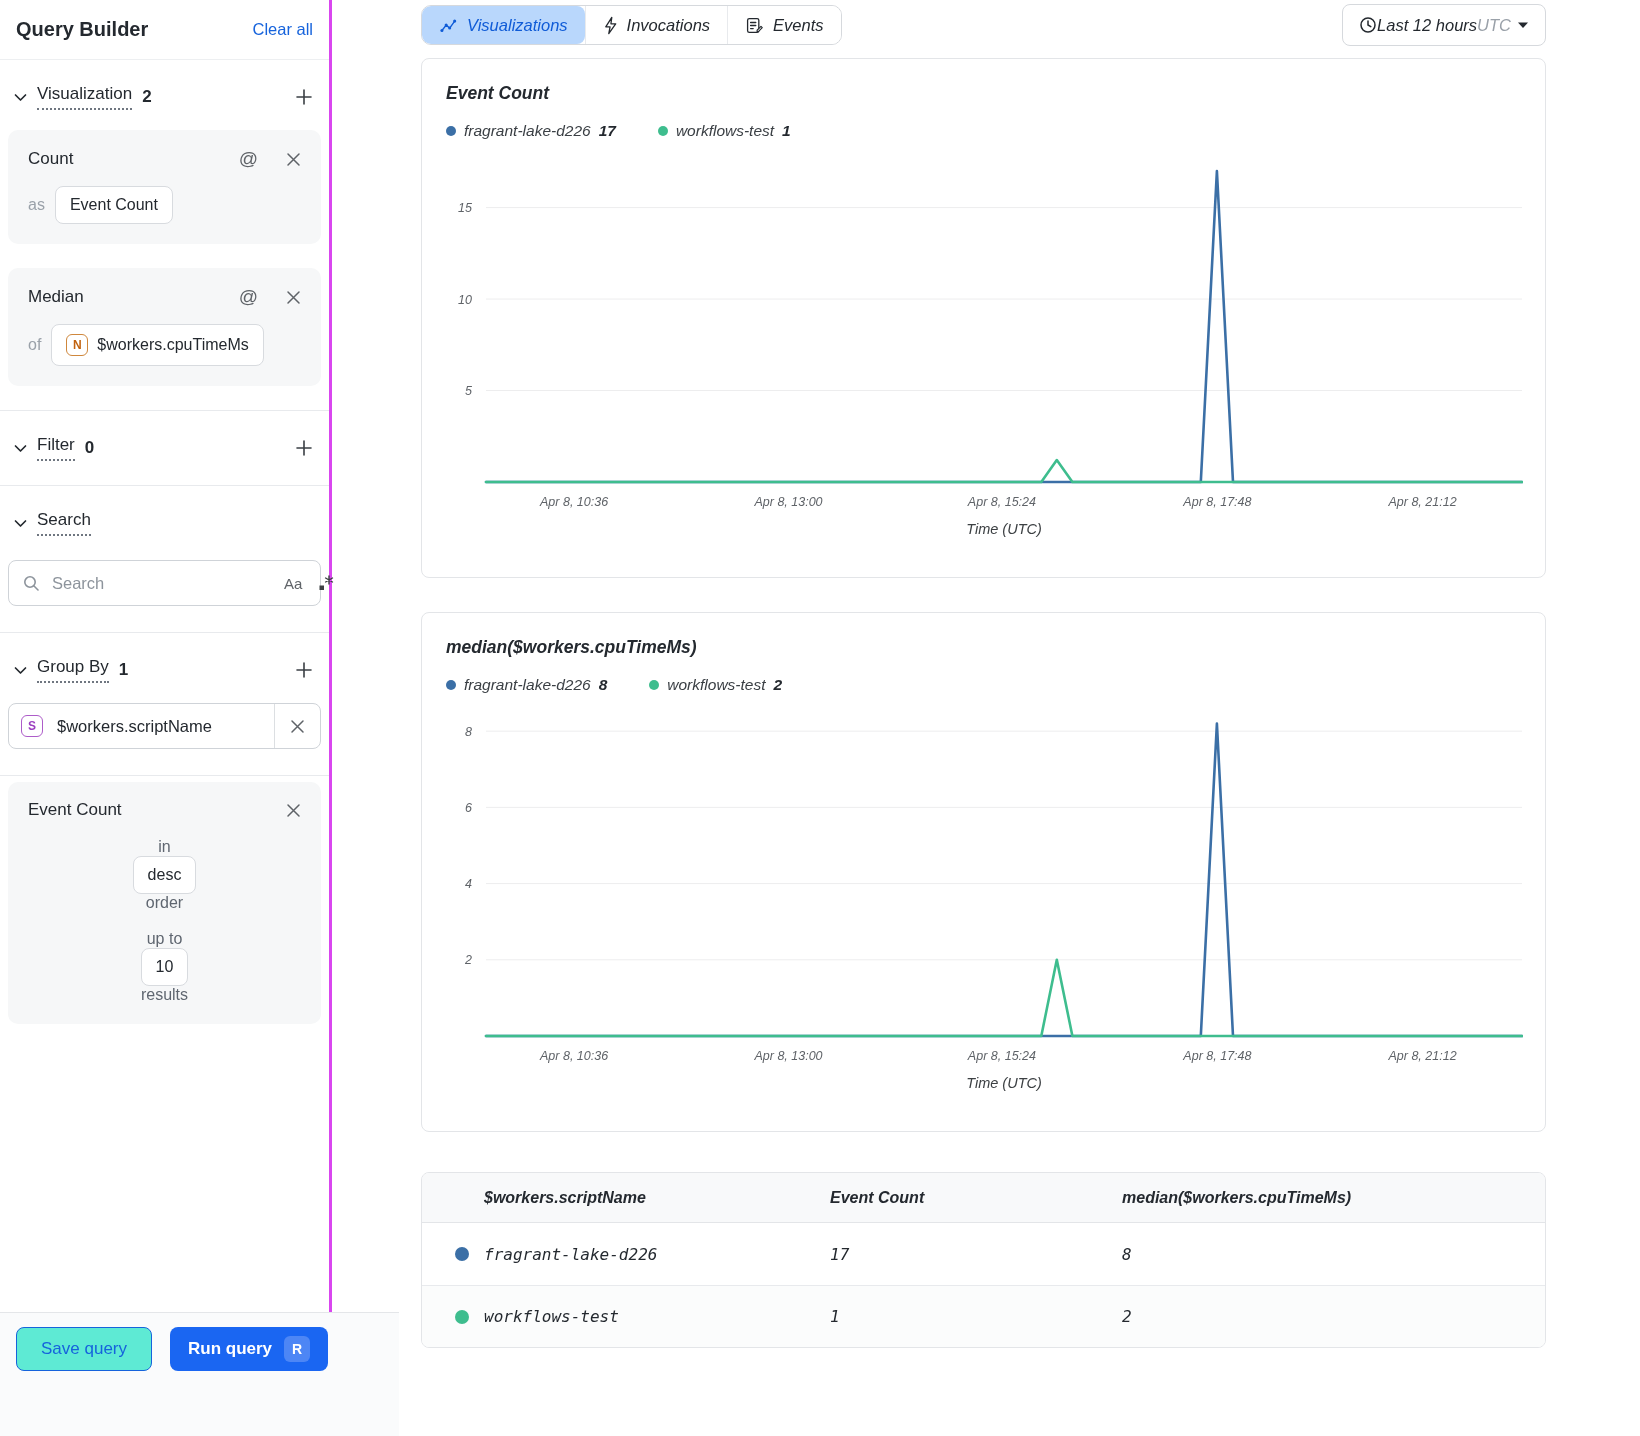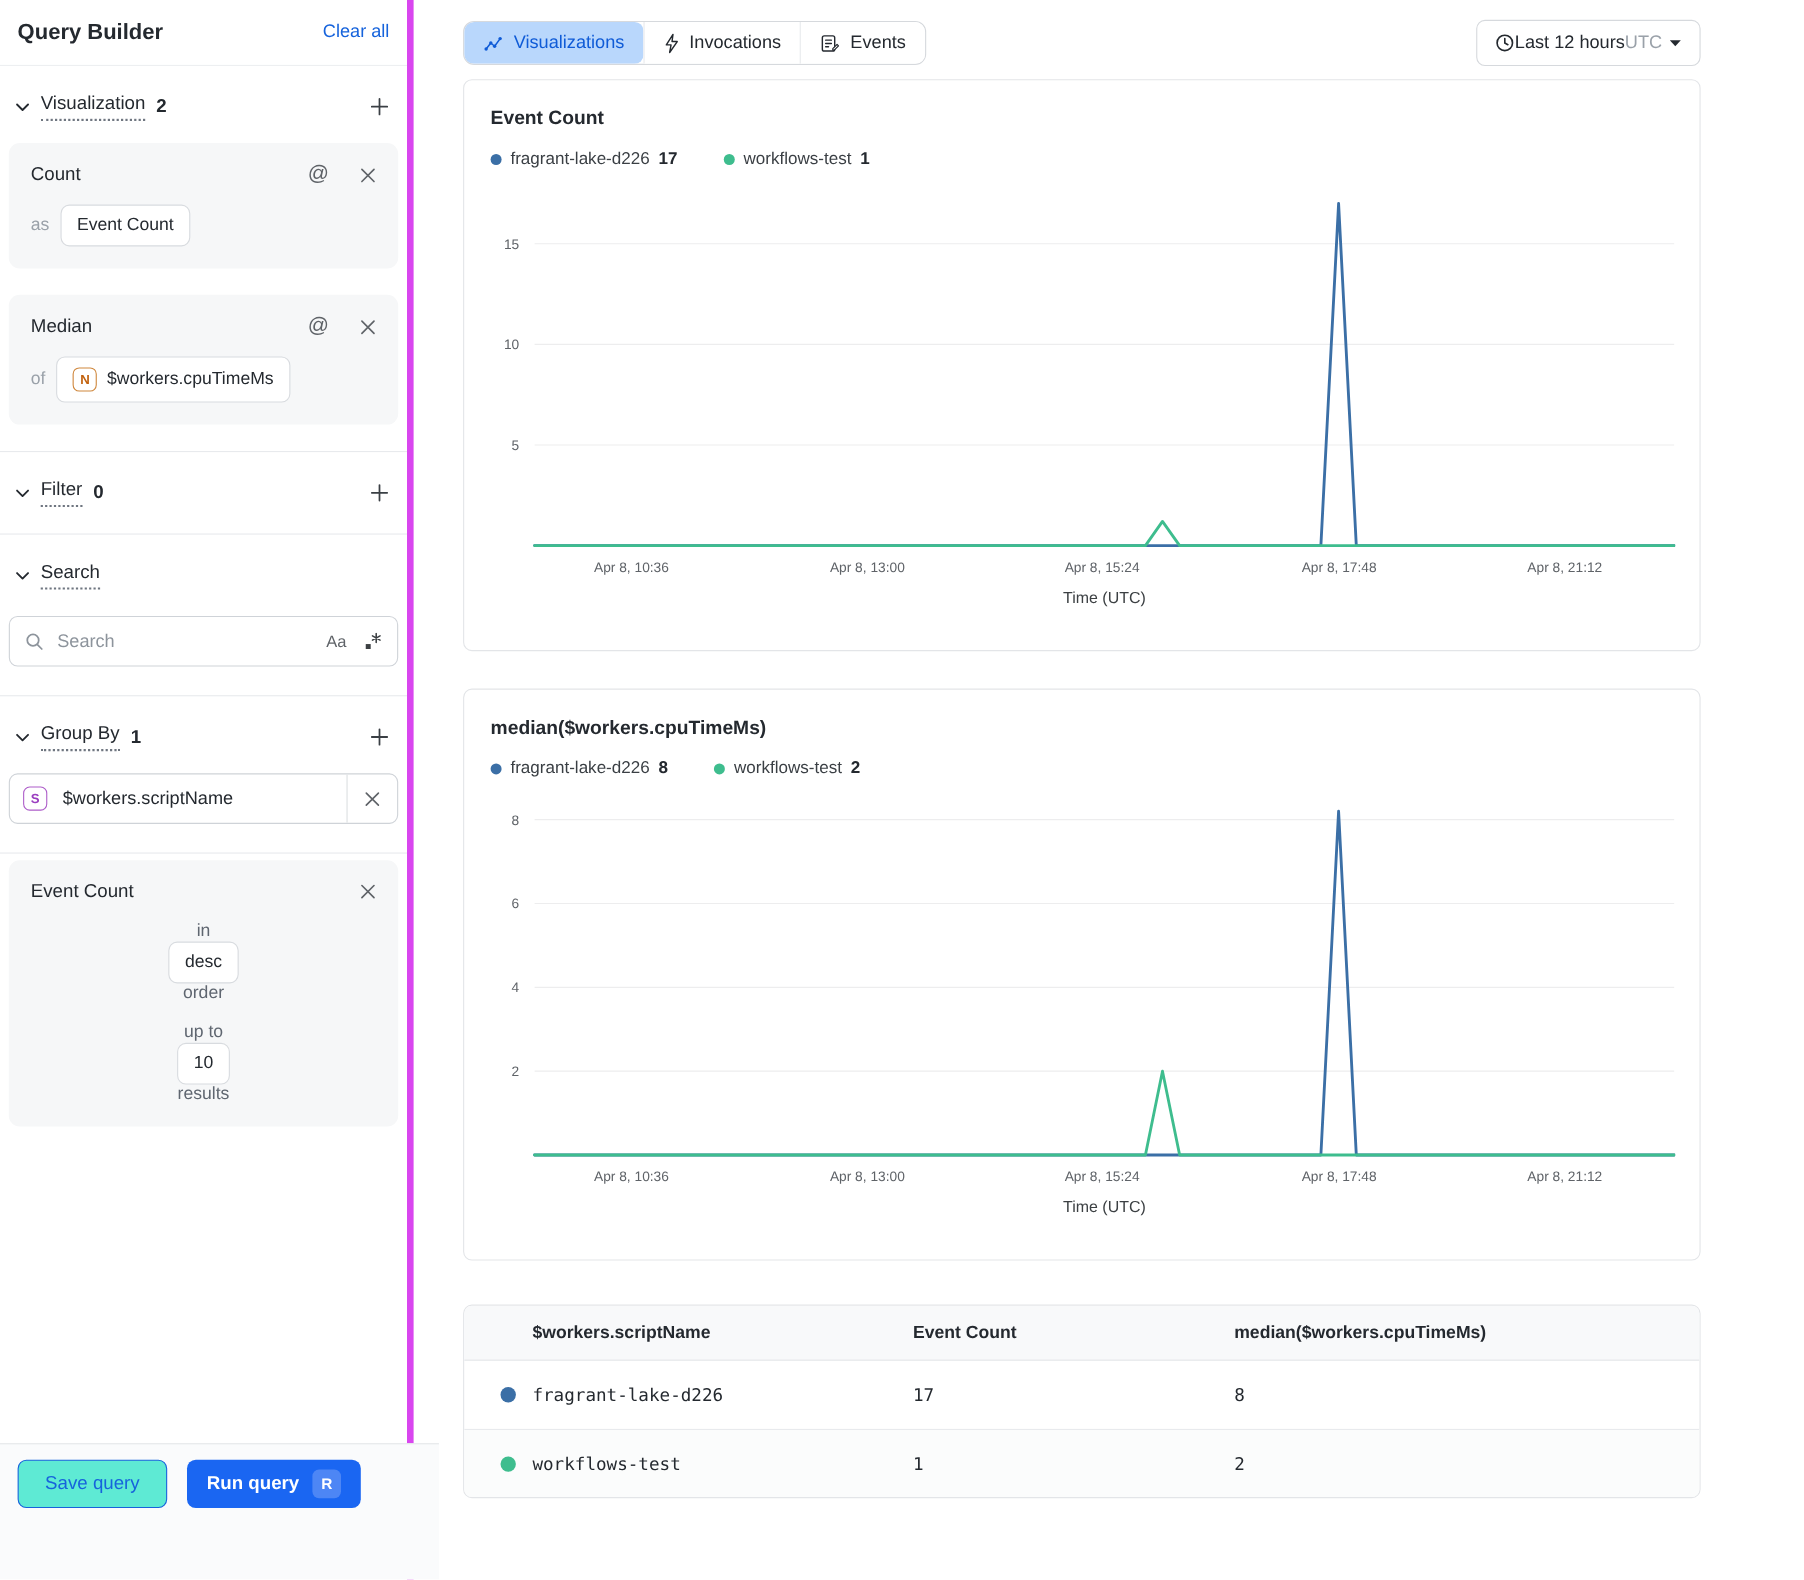--- a/index.html
+++ b/index.html
@@ -5,22 +5,22 @@
   * { box-sizing: border-box; }
   html,body { margin:0; padding:0; }
   body {
     width:1640px; height:1436px; position:relative; overflow:hidden;
     font-family:"Liberation Sans", sans-serif; color:#24292f; background:#ffffff;
     font-size:16px;
   }
   svg { display:block; }
 
   
-  .sidebar { position:absolute; left:0; top:0; width:376px; height:1436px;
-    border-right:6px solid #d946ef; background:#fff; }
+  .sidebar { position:absolute; left:0; top:0; width:332px; height:1436px;
+    border-right:3px solid #d946ef; background:#fff; }
   .sb-header { height:60px; display:flex; align-items:center; justify-content:space-between;
     padding:0 16px; border-bottom:1px solid #edeff1; }
   .sb-title { font-size:20px; font-weight:700; margin:0; }
   .link { color:#1663dc; font-size:16.5px; cursor:pointer; text-decoration:none; }
 
   .sec-row { display:flex; align-items:center; gap:10px; padding:24px 16px 14px 14px; }
   .sec-label { font-size:17px; color:#24292f; border-bottom:2px dotted #6f7680; padding-bottom:4px; }
   .sec-count { font-weight:700; font-size:17px; }
   .iconbtn { margin-left:auto; cursor:pointer; display:flex; align-items:center; }
   .chev { cursor:pointer; display:flex; align-items:center; }
@@ -63,21 +63,21 @@
     border-top:1px solid #e4e6e9; background:#fafbfc; padding:14px 16px; display:flex; gap:18px; align-items:flex-start; }
   .btn { height:44px; border-radius:8px; font-size:17px; display:inline-flex; align-items:center;
     justify-content:center; cursor:pointer; font-family:"Liberation Sans",sans-serif; }
   .btn-save { padding:0 24px; background:#5eead4; border:1px solid #1663dc; color:#1663dc; }
   .btn-run { padding:0 18px; background:#1a66f2; border:none; color:#fff; font-weight:600; gap:12px; }
   .kbd { width:26px; height:26px; background:#4d86f5; border-radius:6px; display:inline-flex;
     align-items:center; justify-content:center; font-size:14px; font-weight:600; }
 
   
   .main { position:absolute; left:401px; top:0; width:1239px; height:1436px;
-    padding:18px 94px 0 20px; background:#fff; }
+    padding:4px 94px 0 20px; background:#fff;font-style:italic; }
   .topbar { display:flex; justify-content:space-between; align-items:center; }
   .tabs { display:inline-flex; border:1px solid #d6d9dd; border-radius:10px; overflow:hidden; background:#fff; }
   .tab { display:flex; align-items:center; gap:9px; padding:0 17px; height:38px;
     font-size:16.5px; color:#24292f; cursor:pointer; background:#fff; }
   .tab + .tab { border-left:1px solid #e8eaed; }
   .tab.active { background:#b9d7fc; color:#0f5bd7; border-radius:8px; }
   .timerange { display:flex; align-items:center; gap:0; height:42px; border:1px solid #d6d9dd;
     border-radius:8px; padding:0 16px; background:#fff; font-size:16.5px; cursor:pointer; }
   .tz { color:#9aa1a9; }
 

